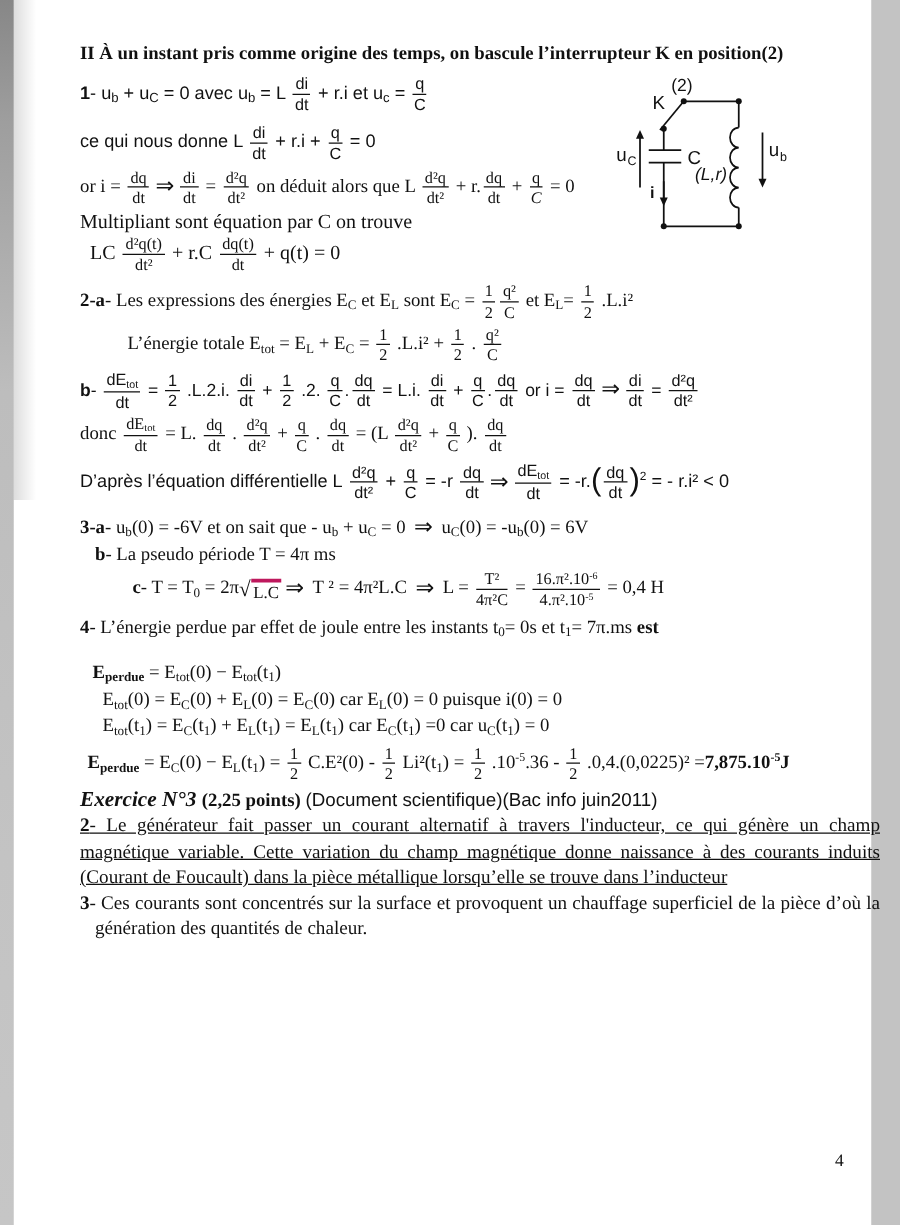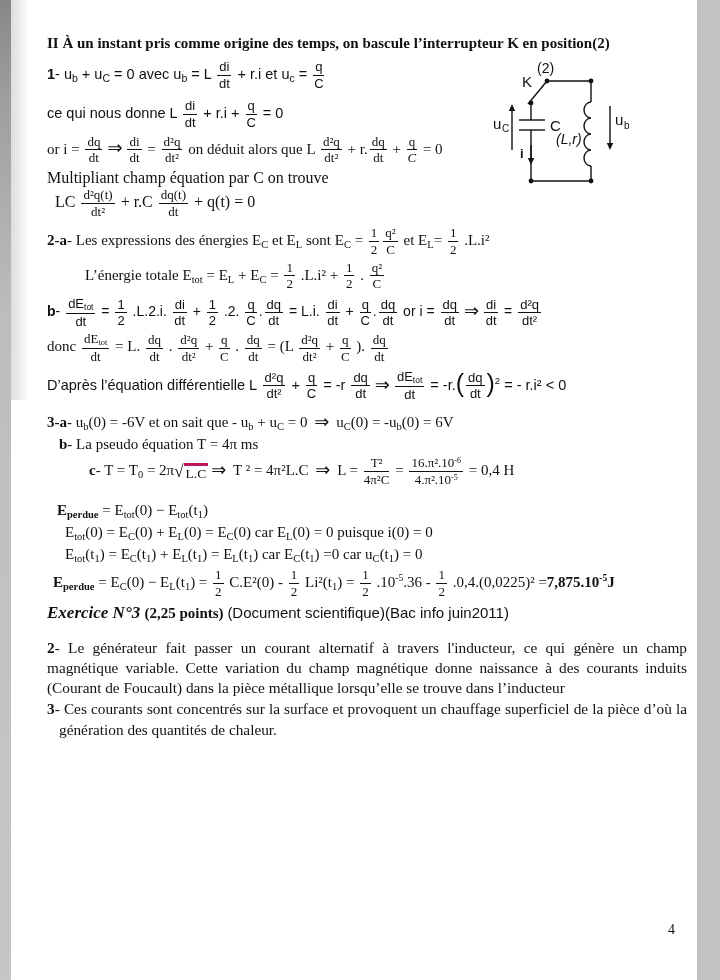--- a/index.html
+++ b/index.html
@@ -3,21 +3,21 @@
 <meta charset="utf-8">
 <style>
   html,body{margin:0;padding:0;}
   body{width:720px;height:980px;background:#ffffff;position:relative;overflow:hidden;
        font-family:"Liberation Serif",serif;color:#111;}
   .edge-left{position:absolute;left:0;top:0;width:11px;height:980px;
        background:linear-gradient(#878787,#9e9e9e 10%,#bdbdbd 32%,#c3c3c3 70%,#c6c6c6);}
   .edge-left-fade{position:absolute;left:11px;top:0;width:18px;height:400px;
        background:linear-gradient(90deg,rgba(170,170,170,.40),rgba(255,255,255,0));}
   .edge-right{position:absolute;right:0;top:0;width:23px;height:980px;background:#c3c3c3;}
-  .content{position:absolute;left:47px;top:30px;width:640px;}
+  .content{position:absolute;left:64px;top:30px;width:640px;}
   .line{white-space:nowrap;font-size:15px;line-height:1.2;}
   .line.sans{font-family:"Liberation Sans",sans-serif;font-size:14.5px;}
   .line.para{white-space:normal;text-align:justify;font-size:15.3px;line-height:1.32;}
   .line.hang{padding-left:12px;text-indent:-12px;}
   .t{}
   .b{font-weight:bold;}
   .i{font-style:italic;}
   .bi{font-weight:bold;font-style:italic;font-size:17px;}
   .s{font-family:"Liberation Sans",sans-serif;font-size:15px;}
   .sub{font-size:10.5px;vertical-align:-3px;}
@@ -44,39 +44,40 @@
 <div class="page">
   <div class="edge-left"></div>
   <div class="edge-left-fade"></div>
   <div class="edge-right"></div>
 
   <div class="content" id="content">
       <div class="line" style="margin-top: 4px;"><span class="b">II  À un instant pris comme  origine des temps,  on bascule l’interrupteur K en position(2)</span></div>
       <div class="line sans" style="margin-top: 8px;"><span class="b">1</span><span class="t">- u</span><span class="sub">b</span><span class="t"> +  u</span><span class="sub">C</span><span class="t"> = 0  avec u</span><span class="sub">b</span><span class="t"> =  L </span><span class="frac"><span class="num"><span class="t">di</span></span><span class="den"><span class="t">dt</span></span></span><span class="t"> + r.i   et  u</span><span class="sub">c</span><span class="t"> = </span><span class="frac"><span class="num"><span class="t">q</span></span><span class="den"><span class="t">C</span></span></span></div>
       <div class="line sans" style="margin-top: 9px;"><span class="t">ce qui nous donne  L </span><span class="frac"><span class="num"><span class="t">di</span></span><span class="den"><span class="t">dt</span></span></span><span class="t"> + r.i + </span><span class="frac"><span class="num"><span class="t">q</span></span><span class="den"><span class="t">C</span></span></span><span class="t">  = 0</span></div>
       <div class="line" style="margin-top: 5px;"><span class="t">or i = </span><span class="frac"><span class="num"><span class="t">dq</span></span><span class="den"><span class="t">dt</span></span></span><span class="arr">⇒</span><span class="frac"><span class="num"><span class="t">di</span></span><span class="den"><span class="t">dt</span></span></span><span class="t"> = </span><span class="frac"><span class="num"><span class="t">d²q</span></span><span class="den"><span class="t">dt²</span></span></span><span class="t"> on déduit alors que L </span><span class="frac"><span class="num"><span class="t">d²q</span></span><span class="den"><span class="t">dt²</span></span></span><span class="t">  + r.</span><span class="frac"><span class="num"><span class="t">dq</span></span><span class="den"><span class="t">dt</span></span></span><span class="t">  + </span><span class="frac"><span class="num"><span class="t">q</span></span><span class="den"><span class="i">C</span></span></span><span class="t"> = 0</span></div>
-      <div class="line" style="margin-top: 3px; font-size: 16px;"><span class="t">Multipliant champ équation par C on trouve</span></div>
+      <div class="line" style="margin-top: 3px; font-size: 16px;"><span class="t">Multipliant sont équation par C on trouve</span></div>
       <div class="line" style="margin-top: 1px; padding-left: 8px; font-size: 16px;"><span class="t">LC </span><span class="frac"><span class="num"><span class="t">d²q(t)</span></span><span class="den"><span class="t">dt²</span></span></span><span class="t"> + r.C </span><span class="frac"><span class="num"><span class="t">dq(t)</span></span><span class="den"><span class="t">dt</span></span></span><span class="t"> + q(t) = 0</span></div>
       <div class="line" style="margin-top: 8px;"><span class="b">2-a</span><span class="t">- Les expressions des énergies E</span><span class="sub">C</span><span class="t"> et E</span><span class="sub">L</span><span class="t"> sont E</span><span class="sub">C</span><span class="t"> = </span><span class="frac"><span class="num"><span class="t">1</span></span><span class="den"><span class="t">2</span></span></span><span class="frac"><span class="num"><span class="t">q²</span></span><span class="den"><span class="t">C</span></span></span><span class="t"> et E</span><span class="sub">L</span><span class="t">= </span><span class="frac"><span class="num"><span class="t">1</span></span><span class="den"><span class="t">2</span></span></span><span class="t"> .L.i²</span></div>
       <div class="line" style="margin-top: 4px; padding-left: 38px;"><span class="t">L’énergie totale E</span><span class="sub">tot</span><span class="t"> = E</span><span class="sub">L</span><span class="t"> + E</span><span class="sub">C</span><span class="t">  = </span><span class="frac"><span class="num"><span class="t">1</span></span><span class="den"><span class="t">2</span></span></span><span class="t"> .L.i² + </span><span class="frac"><span class="num"><span class="t">1</span></span><span class="den"><span class="t">2</span></span></span><span class="t"> . </span><span class="frac"><span class="num"><span class="t">q²</span></span><span class="den"><span class="t">C</span></span></span></div>
       <div class="line sans" style="margin-top: 6px; font-size: 14px;"><span class="b">b</span><span class="t">-  </span><span class="frac"><span class="num"><span class="t">dE</span><span class="sub">tot</span></span><span class="den"><span class="t">dt</span></span></span><span class="t"> = </span><span class="frac"><span class="num"><span class="t">1</span></span><span class="den"><span class="t">2</span></span></span><span class="t"> .L.2.i. </span><span class="frac"><span class="num"><span class="t">di</span></span><span class="den"><span class="t">dt</span></span></span><span class="t"> + </span><span class="frac"><span class="num"><span class="t">1</span></span><span class="den"><span class="t">2</span></span></span><span class="t"> .2. </span><span class="frac"><span class="num"><span class="t">q</span></span><span class="den"><span class="t">C</span></span></span><span class="t">.</span><span class="frac"><span class="num"><span class="t">dq</span></span><span class="den"><span class="t">dt</span></span></span><span class="t"> = L.i. </span><span class="frac"><span class="num"><span class="t">di</span></span><span class="den"><span class="t">dt</span></span></span><span class="t"> + </span><span class="frac"><span class="num"><span class="t">q</span></span><span class="den"><span class="t">C</span></span></span><span class="t">.</span><span class="frac"><span class="num"><span class="t">dq</span></span><span class="den"><span class="t">dt</span></span></span><span class="t">   or i = </span><span class="frac"><span class="num"><span class="t">dq</span></span><span class="den"><span class="t">dt</span></span></span><span class="arr">⇒</span><span class="frac"><span class="num"><span class="t">di</span></span><span class="den"><span class="t">dt</span></span></span><span class="t"> = </span><span class="frac"><span class="num"><span class="t">d²q</span></span><span class="den"><span class="t">dt²</span></span></span></div>
       <div class="line" style="margin-top: 4px;"><span class="t">donc </span><span class="frac"><span class="num"><span class="t">dE</span><span class="sub">tot</span></span><span class="den"><span class="t">dt</span></span></span><span class="t">  =  L. </span><span class="frac"><span class="num"><span class="t">dq</span></span><span class="den"><span class="t">dt</span></span></span><span class="t"> . </span><span class="frac"><span class="num"><span class="t">d²q</span></span><span class="den"><span class="t">dt²</span></span></span><span class="t">  +  </span><span class="frac"><span class="num"><span class="t">q</span></span><span class="den"><span class="t">C</span></span></span><span class="t"> . </span><span class="frac"><span class="num"><span class="t">dq</span></span><span class="den"><span class="t">dt</span></span></span><span class="t">  =  (L </span><span class="frac"><span class="num"><span class="t">d²q</span></span><span class="den"><span class="t">dt²</span></span></span><span class="t"> + </span><span class="frac"><span class="num"><span class="t">q</span></span><span class="den"><span class="t">C</span></span></span><span class="t"> ). </span><span class="frac"><span class="num"><span class="t">dq</span></span><span class="den"><span class="t">dt</span></span></span></div>
       <div class="line sans" style="margin-top: 6px; font-size: 14.5px;"><span class="t">D’après l’équation différentielle  L </span><span class="frac"><span class="num"><span class="t">d²q</span></span><span class="den"><span class="t">dt²</span></span></span><span class="t"> + </span><span class="frac"><span class="num"><span class="t">q</span></span><span class="den"><span class="t">C</span></span></span><span class="t"> = -r </span><span class="frac"><span class="num"><span class="t">dq</span></span><span class="den"><span class="t">dt</span></span></span><span class="arr">⇒</span><span class="frac"><span class="num"><span class="t">dE</span><span class="sub">tot</span></span><span class="den"><span class="t">dt</span></span></span><span class="t"> = -r.</span><span class="bigp">(</span><span class="frac"><span class="num"><span class="t">dq</span></span><span class="den"><span class="t">dt</span></span></span><span class="bigp">)</span><span class="sup">2</span><span class="t"> = - r.i² &lt; 0</span></div>
       <div class="line" style="margin-top: 9px;"><span class="b">3-a</span><span class="t">-   u</span><span class="sub">b</span><span class="t">(0) = -6V et on sait que - u</span><span class="sub">b</span><span class="t"> +  u</span><span class="sub">C</span><span class="t"> = 0  </span><span class="arr">⇒</span><span class="t"> u</span><span class="sub">C</span><span class="t">(0) = -u</span><span class="sub">b</span><span class="t">(0) = 6V</span></div>
-      <div class="line" style="margin-top: 2px; padding-left: 12px;"><span class="b">b</span><span class="t">- La pseudo équation  T = 4π ms</span></div>
+      <div class="line" style="margin-top: 2px; padding-left: 12px;"><span class="b">b</span><span class="t">- La pseudo période  T = 4π ms</span></div>
       <div class="line" style="margin-top: 3px; padding-left: 42px;"><span class="b">c</span><span class="t">- T = T</span><span class="sub">0</span><span class="t"> = 2π</span><span class="sqrtwrap">
           <span class="radical">√</span>
           <span class="radicand"><span class="t">L.C</span></span>
         </span><span class="arr">⇒</span><span class="t"> T ² =  4π²L.C </span><span class="arr">⇒</span><span class="t"> L = </span><span class="frac"><span class="num"><span class="t">T²</span></span><span class="den"><span class="t">4π²C</span></span></span><span class="t"> = </span><span class="frac"><span class="num"><span class="t">16.π².10</span><span class="sup">-6</span></span><span class="den"><span class="t">4.π².10</span><span class="sup">-5</span></span></span><span class="t"> = 0,4 H</span></div>
+      <div class="line" style="margin-top: 7px;"><span class="b">4</span><span class="t">- L’énergie perdue par effet de joule entre les instants t</span><span class="sub">0</span><span class="t">= 0s et t</span><span class="sub">1</span><span class="t">= 7π.ms </span><span class="b">est</span></div>
       <div class="line" style="margin-top: 15px; padding-left: 10px;"><span class="b">E</span><span class="bsub">perdue</span><span class="t"> = E</span><span class="sub">tot</span><span class="t">(0) − E</span><span class="sub">tot</span><span class="t">(t</span><span class="sub">1</span><span class="t">)</span></div>
       <div class="line" style="margin-top: 1px; padding-left: 18px;"><span class="t">E</span><span class="sub">tot</span><span class="t">(0)  = E</span><span class="sub">C</span><span class="t">(0) + E</span><span class="sub">L</span><span class="t">(0) = E</span><span class="sub">C</span><span class="t">(0) car E</span><span class="sub">L</span><span class="t">(0) = 0 puisque i(0) = 0</span></div>
       <div class="line" style="margin-top: 1px; padding-left: 18px;"><span class="t">E</span><span class="sub">tot</span><span class="t">(t</span><span class="sub">1</span><span class="t">) = E</span><span class="sub">C</span><span class="t">(t</span><span class="sub">1</span><span class="t">) + E</span><span class="sub">L</span><span class="t">(t</span><span class="sub">1</span><span class="t">) = E</span><span class="sub">L</span><span class="t">(t</span><span class="sub">1</span><span class="t">) car E</span><span class="sub">C</span><span class="t">(t</span><span class="sub">1</span><span class="t">) =0 car u</span><span class="sub">C</span><span class="t">(t</span><span class="sub">1</span><span class="t">) = 0</span></div>
       <div class="line" style="margin-top: 3px; padding-left: 6px;"><span class="b">E</span><span class="bsub">perdue</span><span class="t"> = E</span><span class="sub">C</span><span class="t">(0) − E</span><span class="sub">L</span><span class="t">(t</span><span class="sub">1</span><span class="t">) = </span><span class="frac"><span class="num"><span class="t">1</span></span><span class="den"><span class="t">2</span></span></span><span class="t"> C.E²(0) - </span><span class="frac"><span class="num"><span class="t">1</span></span><span class="den"><span class="t">2</span></span></span><span class="t"> Li²(t</span><span class="sub">1</span><span class="t">) = </span><span class="frac"><span class="num"><span class="t">1</span></span><span class="den"><span class="t">2</span></span></span><span class="t"> .10</span><span class="sup">-5</span><span class="t">.36 - </span><span class="frac"><span class="num"><span class="t">1</span></span><span class="den"><span class="t">2</span></span></span><span class="t"> .0,4.(0,0225)² =</span><span class="b">7,875.10</span><span class="bsup">-5</span><span class="b">J</span></div>
       <div class="line" style="margin-top: 4px;"><span class="bi">Exercice N°3 </span><span class="b">(2,25 points) </span><span class="s">(Document scientifique)(Bac info juin2011)</span></div>
-      <div class="line para" style="margin-top: 15px;"><span class="b">2</span><span class="t">- Le générateur fait passer un courant alternatif à travers  l'inducteur,  ce  qui  génère  un champ  magnétique variable. Cette variation du champ magnétique donne naissance à des courants induits (Courant de Foucault) dans la pièce métallique lorsqu’elle se trouve dans l’inducteur</span></div>
+      <div class="line para" style="margin-top: 1px; text-decoration: underline;"><span class="b">2</span><span class="t">- Le générateur fait passer un courant alternatif à travers  l'inducteur,  ce  qui  génère  un champ  magnétique variable. Cette variation du champ magnétique donne naissance à des courants induits (Courant de Foucault) dans la pièce métallique lorsqu’elle se trouve dans l’inducteur</span></div>
       <div class="line para hang" style="margin-top: 1px;"><span class="b">3</span><span class="t">- Ces courants sont concentrés sur la surface et provoquent un chauffage superficiel de la pièce d’où la génération des quantités de chaleur.</span></div>
     </div>
 
   <svg class="circuit" width="170" height="138" viewBox="0 0 170 138">
     <g stroke="#111" stroke-width="1.4" fill="none">
       <path d="M61,21 H105"></path>
       <path d="M61,21 L42,44"></path>
       <path d="M45,43 V60"></path>
       <path d="M33,60 H59"></path>
       <path d="M33,70 H59"></path>

